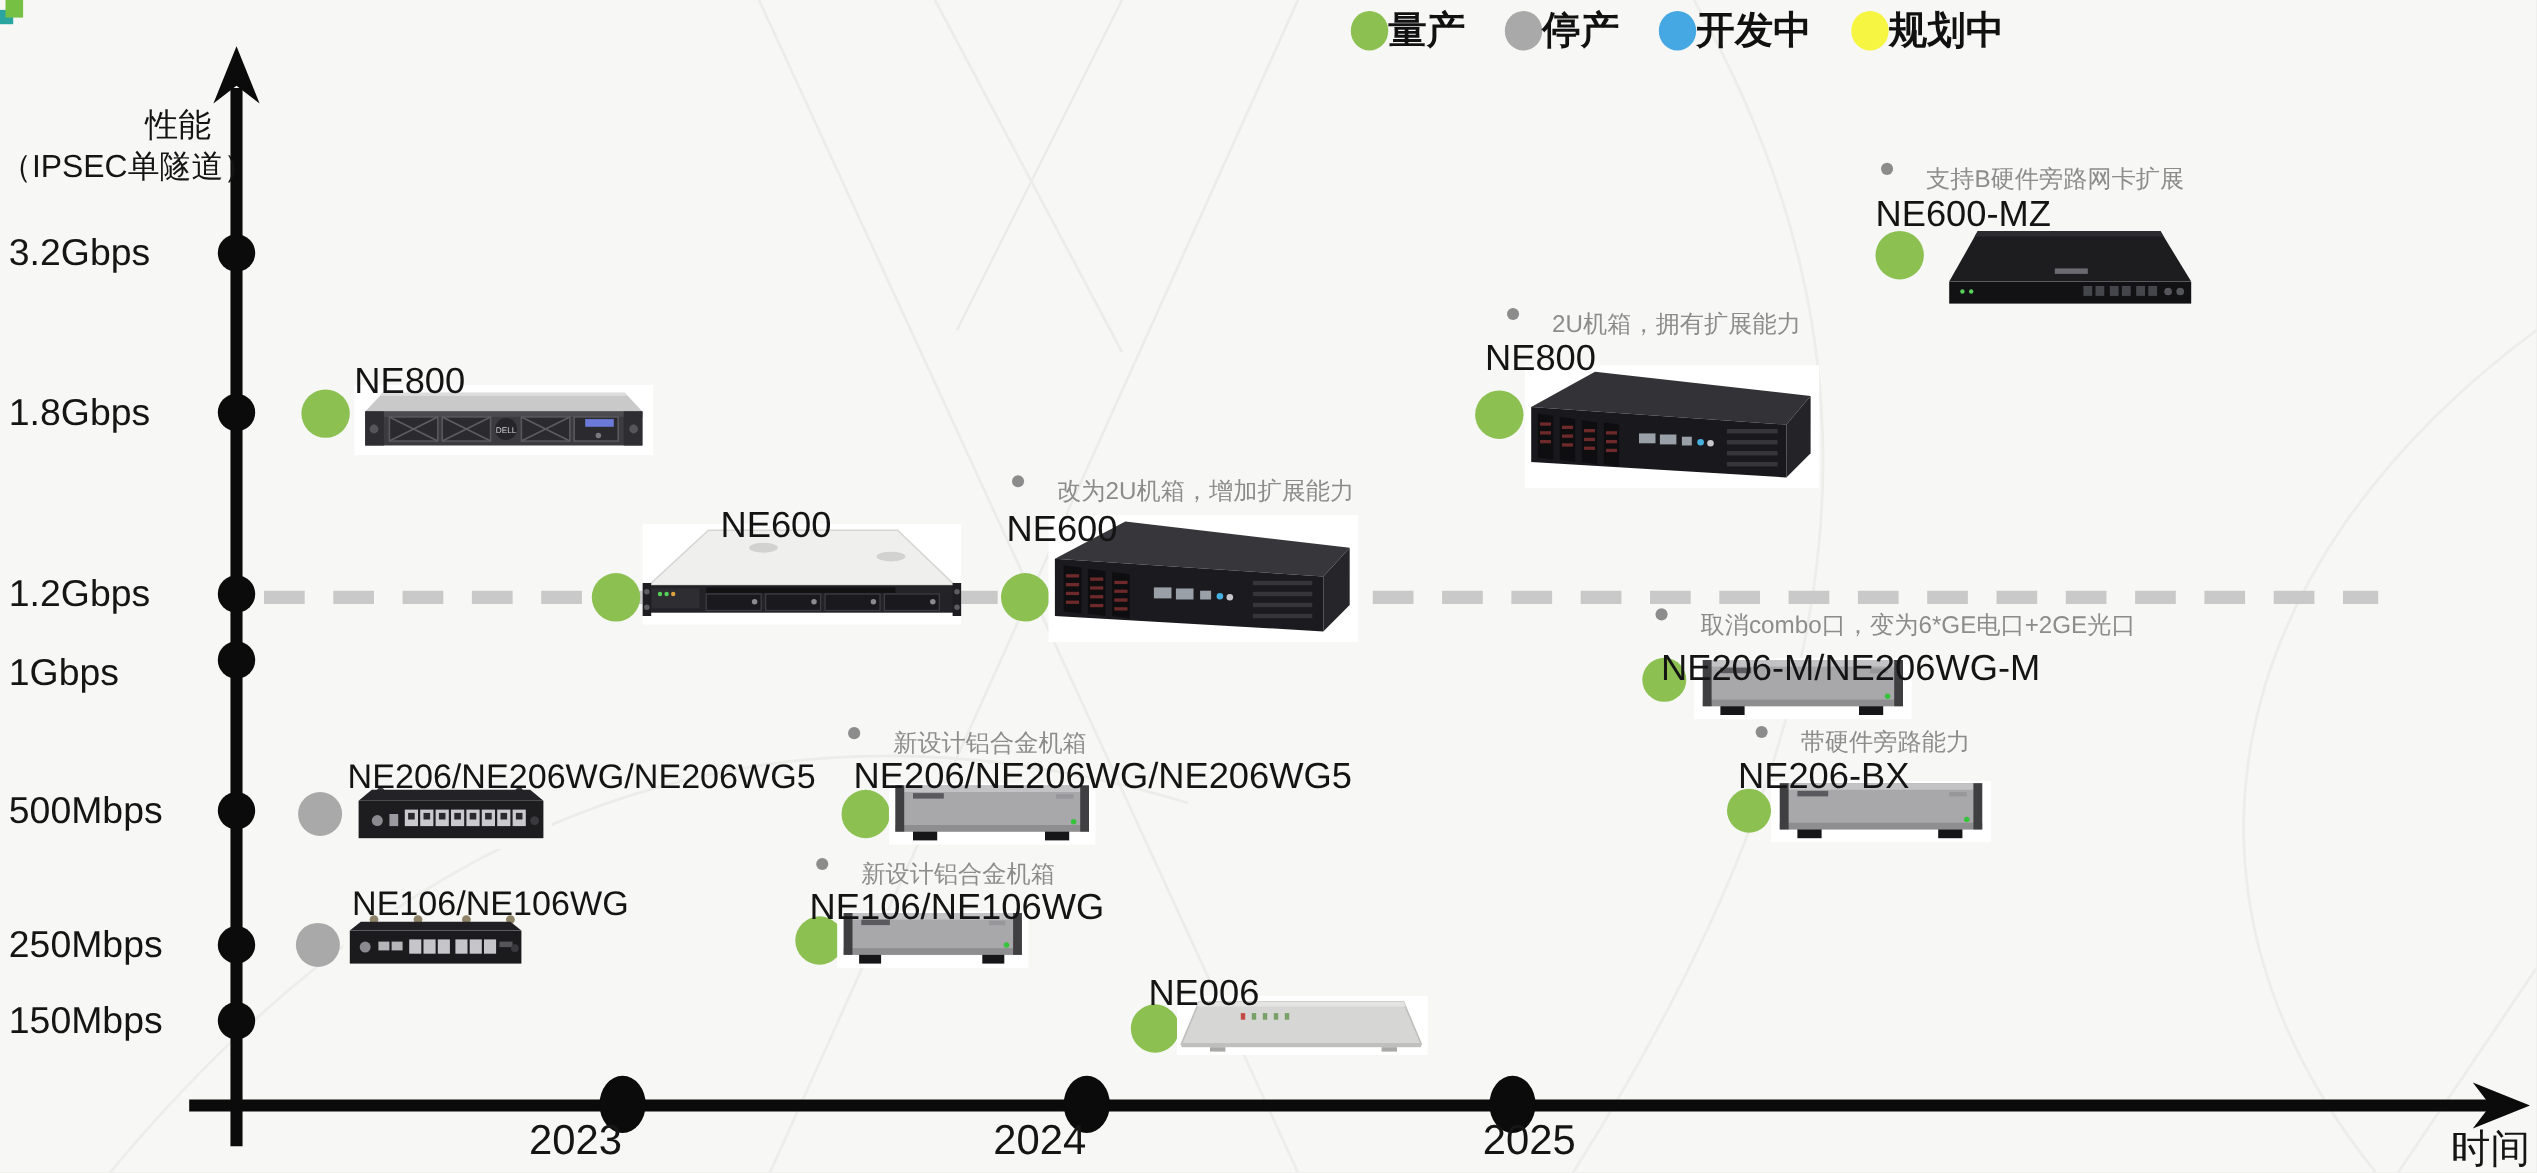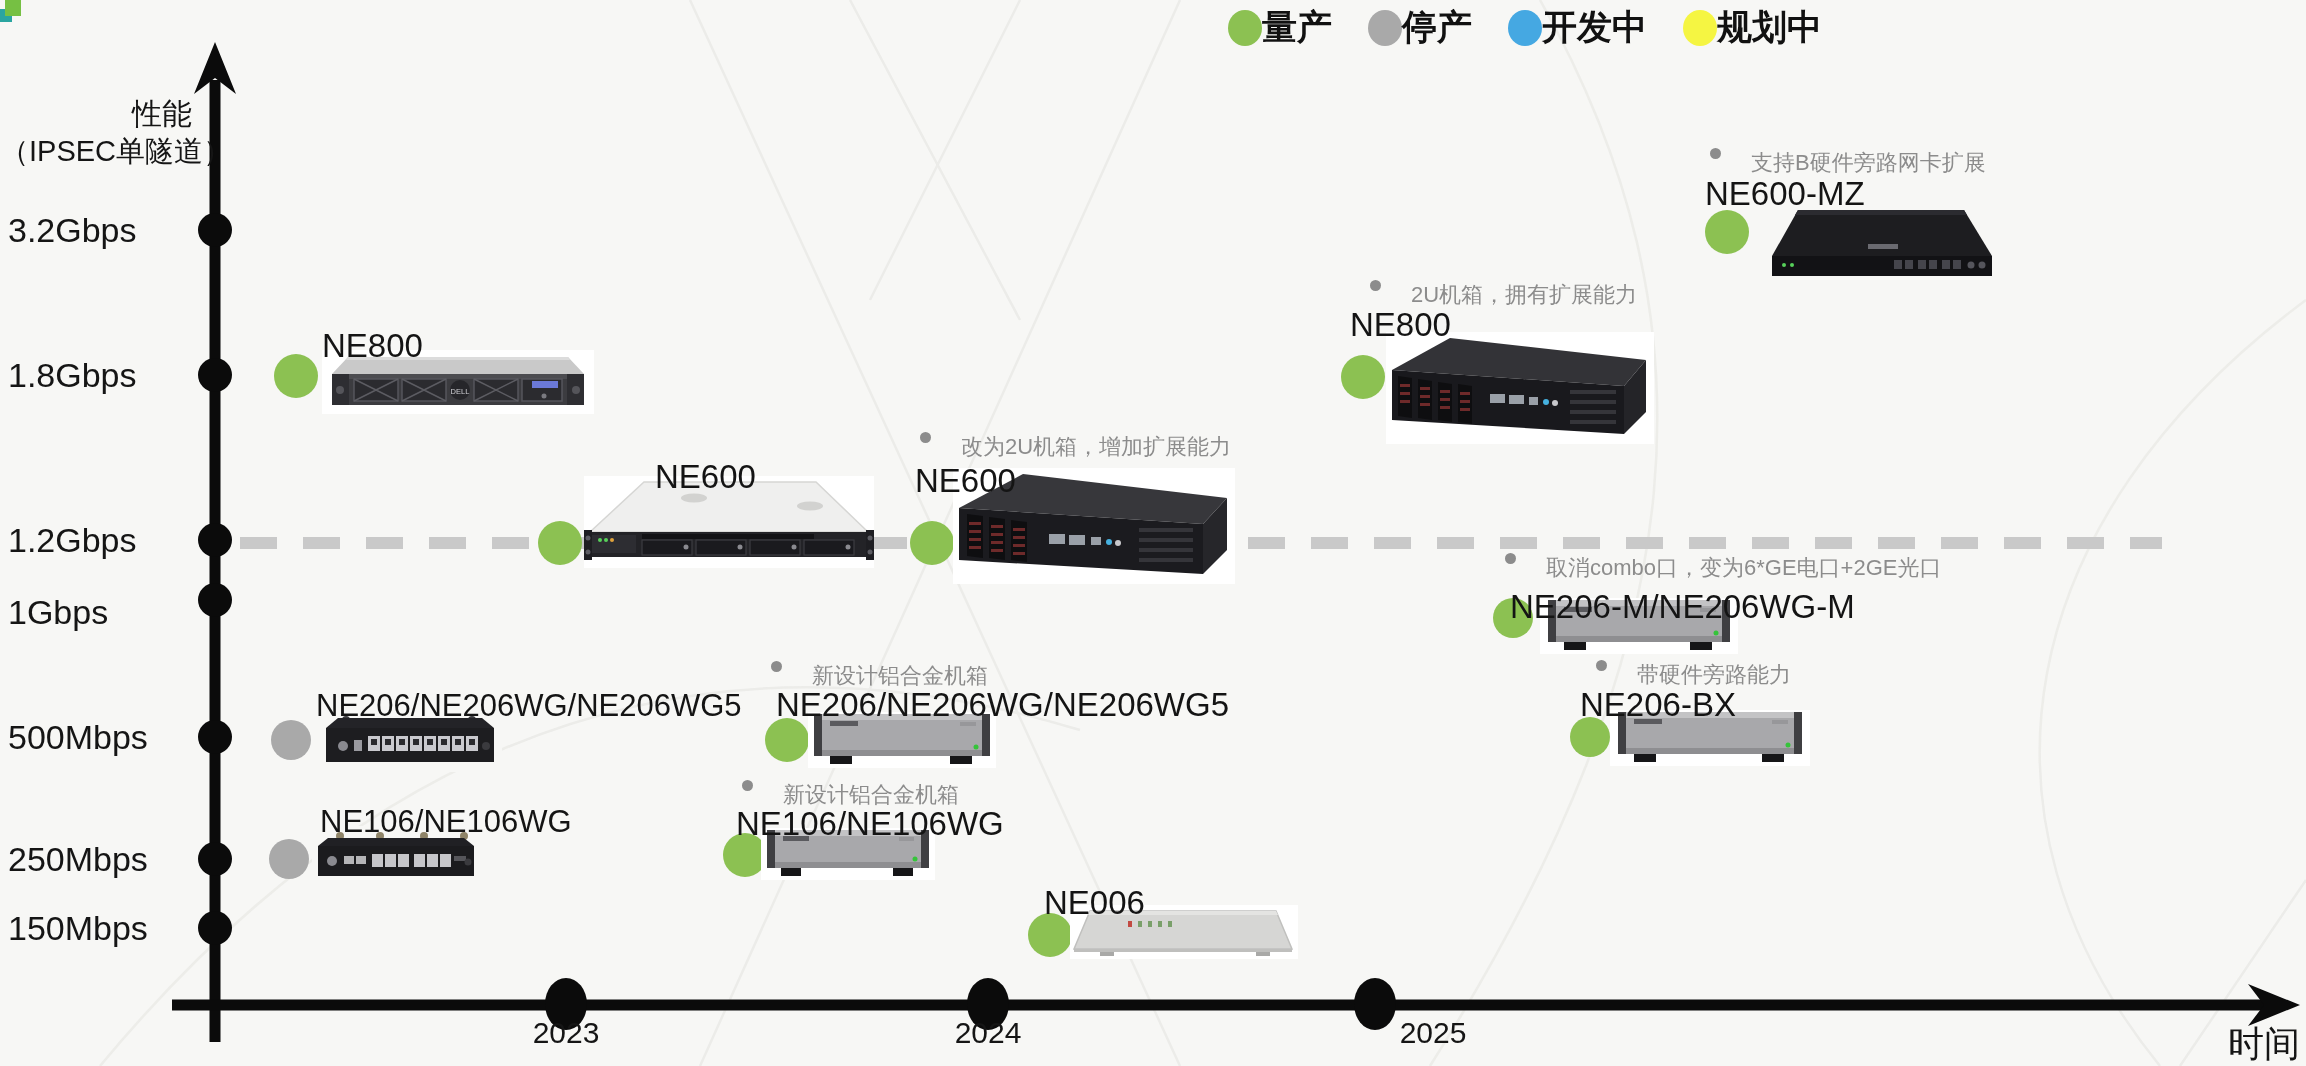--- a/index.html
+++ b/index.html
@@ -14,21 +14,21 @@
   .bg-decor{position:absolute;left:0;top:0;z-index:0;}
   .axes-svg{position:absolute;left:0;top:0;z-index:1;}
   .corner-logo{position:absolute;left:0;top:0;z-index:5;}
   .legend{position:absolute;left:1228px;top:4px;display:flex;gap:36px;align-items:center;z-index:4;}
   .legend-item{display:flex;align-items:center;}
   .legend-swatch{width:34px;height:36px;border-radius:50%;}
   .legend-label{font-size:35px;font-weight:600;color:#111;white-space:nowrap;}
   .ytitle1{position:absolute;left:120px;top:94px;width:84px;text-align:center;font-size:30px;font-weight:500;z-index:3;}
   .ytitle2{position:absolute;left:0px;top:132px;width:208px;text-align:center;font-size:29px;font-weight:500;z-index:3;white-space:nowrap;}
   .ytick{position:absolute;left:8px;width:178px;height:48px;line-height:48px;font-size:34px;font-weight:500;z-index:3;}
-  .xtick{position:absolute;top:1016px;width:170px;text-align:center;font-size:30px;font-weight:500;z-index:3;}
+  .xtick{position:absolute;top:1016px;width:170px;font-size:38px;font-weight:500;z-index:3;}
   .xtitle{position:absolute;left:2138px;top:1020px;width:162px;text-align:right;font-size:36px;font-weight:500;z-index:3;}
   .pdot{position:absolute;border-radius:50%;z-index:2;}
   .plabel{position:absolute;font-size:33px;font-weight:500;color:#141414;white-space:nowrap;z-index:3;}
   .plabel.sm{font-size:31px;}
   .pnote{position:absolute;display:flex;gap:30px;z-index:3;white-space:nowrap;}
   .pnote-dot{width:11px;height:11px;border-radius:50%;background:#8c8c8c;flex:0 0 auto;}
   .pnote-text{font-size:22px;color:#8c8c8c;font-weight:500;}
   .device{position:absolute;z-index:2;}
 </style>
 </head>

